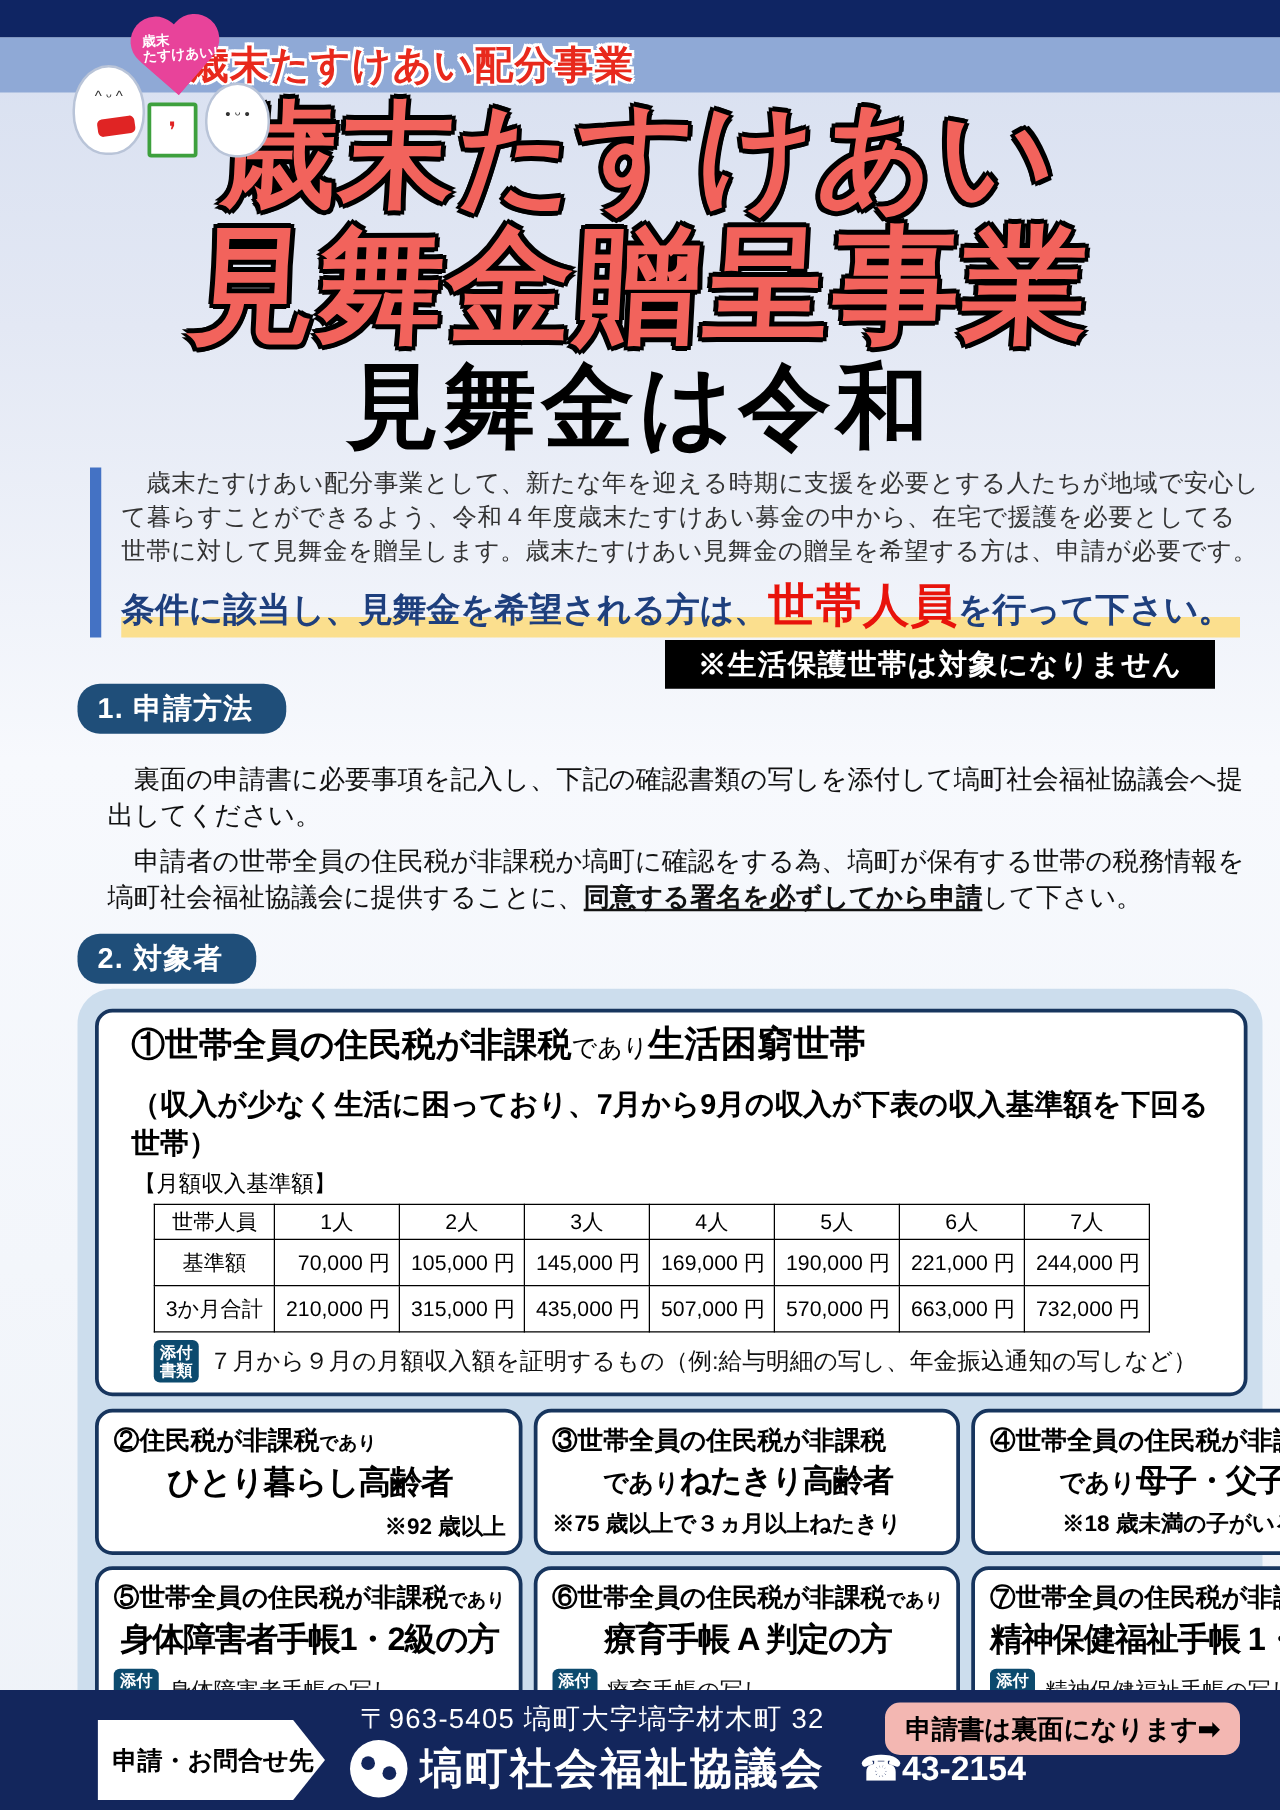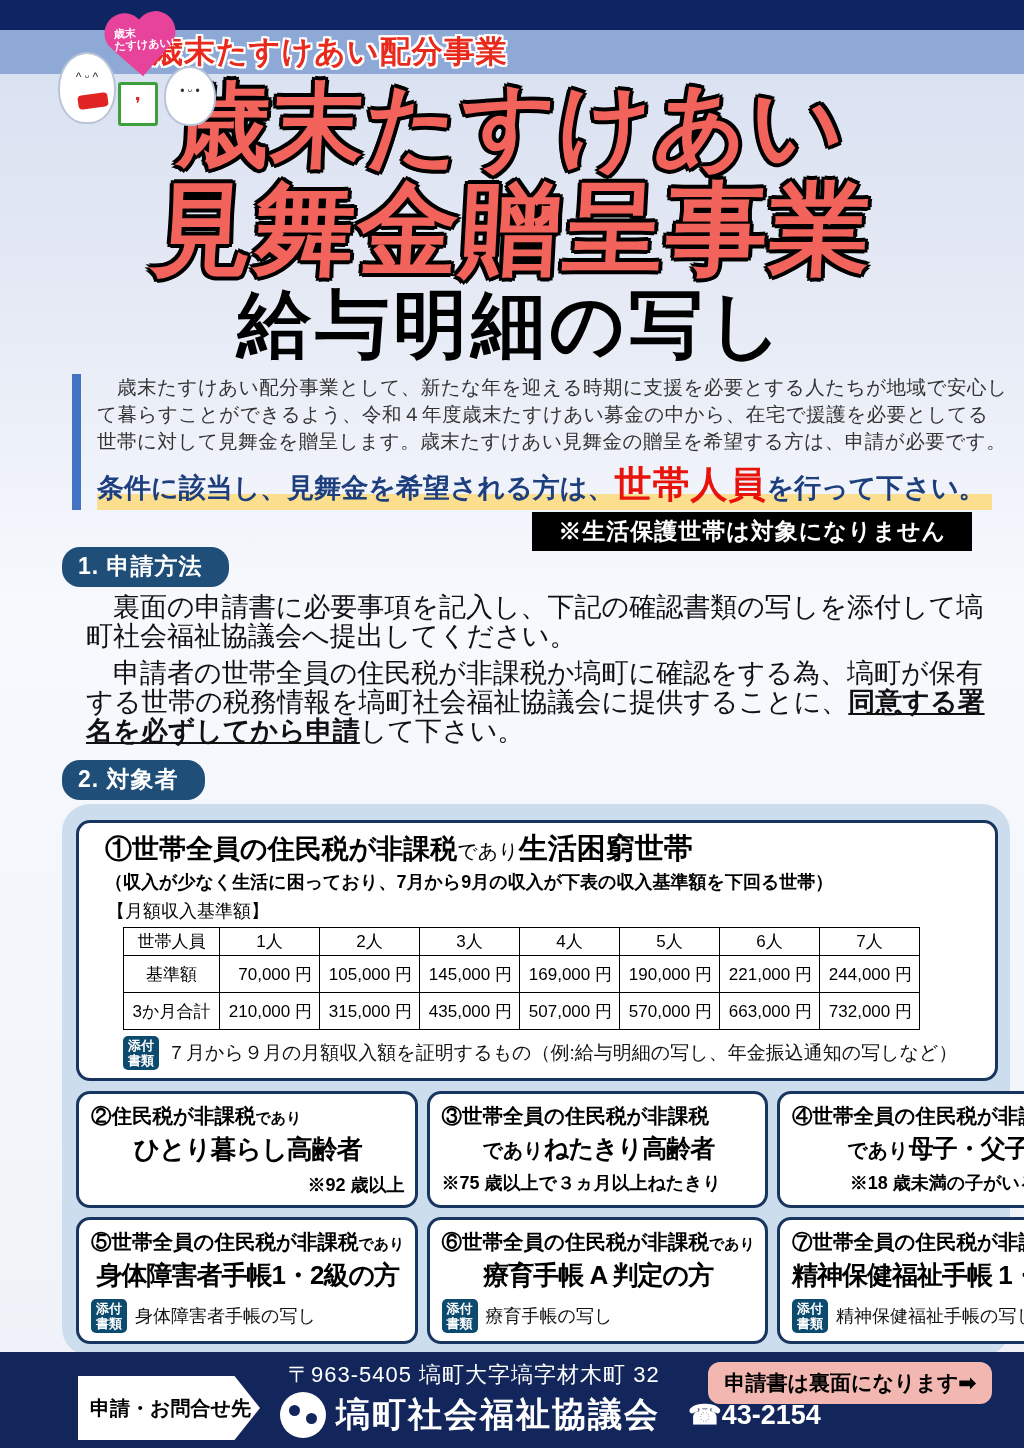--- a/index.html
+++ b/index.html
@@ -42,31 +42,31 @@
   .intro-p { font-size:19.5px; line-height:27px; color:#333; letter-spacing:0.5px; }
   .cond-line { margin-top:5px; font-size:27px; font-weight:bold; color:#1e3f7d; white-space:nowrap;
     background:linear-gradient(180deg, transparent 68%, #fbdf8e 68%); display:inline-block; padding-right:6px; }
   .cond-em { color:#e8130b; font-size:37px; letter-spacing:1px; }
   .black-banner { width:fit-content; margin:2px 52px 0 auto; background:#000; color:#fff;
     font-size:23px; font-weight:bold; padding:4px 26px; letter-spacing:1px; }
   
   .pill { width:fit-content; background:#1f4e79; color:#fff; font-size:23px; font-weight:bold;
     border-radius:18px; padding:4px 26px 5px 16px; margin-left:62px; letter-spacing:1px; }
   
-  .s1-body { margin:6px 24px 0 86px; font-size:27px; line-height:29px; color:#111; }
+  .s1-body { margin:22px 24px 0 86px; font-size:21px; line-height:29px; color:#111; }
   .s1-body p { margin-bottom:8px; }
   .u-bold { font-weight:bold; text-decoration:underline; }
   
   .s2-container { margin:4px 14px 0 62px; background:#ccdded; border-radius:28px; padding:16px 12px 12px 14px; }
   .wbox { background:#fff; border:3px solid #17355e; border-radius:14px; }
   .box1 { padding:6px 10px 8px 26px; }
   .box1-title { font-size:27px; font-weight:bold; color:#000; }
   .box1-title .mid { font-size:20px; font-weight:normal; }
   .box1-title .strong { font-size:29px; }
-  .box1-sub { font-size:18px; font-weight:bold; margin-top:1px; }
+  .box1-sub { font-size:23px; font-weight:bold; margin-top:12px; }
   .box1-cap { font-size:18px; margin:5px 0 4px 2px; }
   table.income { border-collapse:collapse; margin-left:18px; }
   table.income th, table.income td { border:1.5px solid #000; font-size:17px; font-weight:normal; }
   table.income th { width:100px; height:28px; text-align:center; }
   table.income th.first { width:96px; }
   table.income td { height:37px; text-align:right; padding-right:7px; }
   table.income td.rowlabel { text-align:center; padding-right:0; }
   .attach-row { display:flex; align-items:center; gap:8px; margin:6px 0 0 18px; }
   .badge { background:#0c4a6e; color:#fff; font-size:13px; line-height:15px; font-weight:bold;
     border-radius:5px; padding:2px 5px; text-align:center; flex:0 0 auto; }
@@ -125,21 +125,21 @@
       <div class="face">• ᵕ •</div>
     </div>
     <div class="donation-box">
       <span class="feather">❜</span>
     </div>
   </div>
 
   <div class="titles">
     <div class="t-red t1">歳末たすけあい</div>
     <div class="t-red t2">見舞金贈呈事業</div>
-    <div class="t3">給与明細の写し</div>
+    <div class="t3">見舞金は令和</div>
   </div>
 
   <div class="intro">
     <div class="intro-p">　歳末たすけあい配分事業として、新たな年を迎える時期に支援を必要とする人たちが地域で安心して暮らすことができるよう、令和４年度歳末たすけあい募金の中から、在宅で援護を必要としてる世帯に対して見舞金を贈呈します。歳末たすけあい見舞金の贈呈を希望する方は、申請が必要です。</div>
     <div class="cond-line"><span>条件に該当し、見舞金を希望される方は、</span><span class="cond-em">世帯人員</span><span>を行って下さい。</span></div>
   </div>
 
   <div class="black-banner">※生活保護世帯は対象になりません</div>
 
   <div class="pill" style="margin-top:-4px;">1. 申請方法</div>

